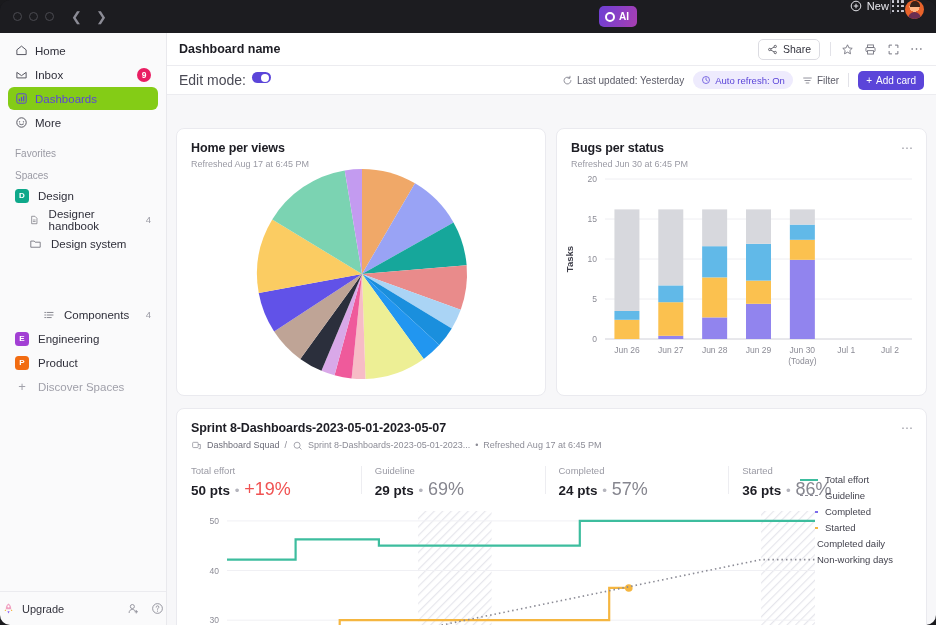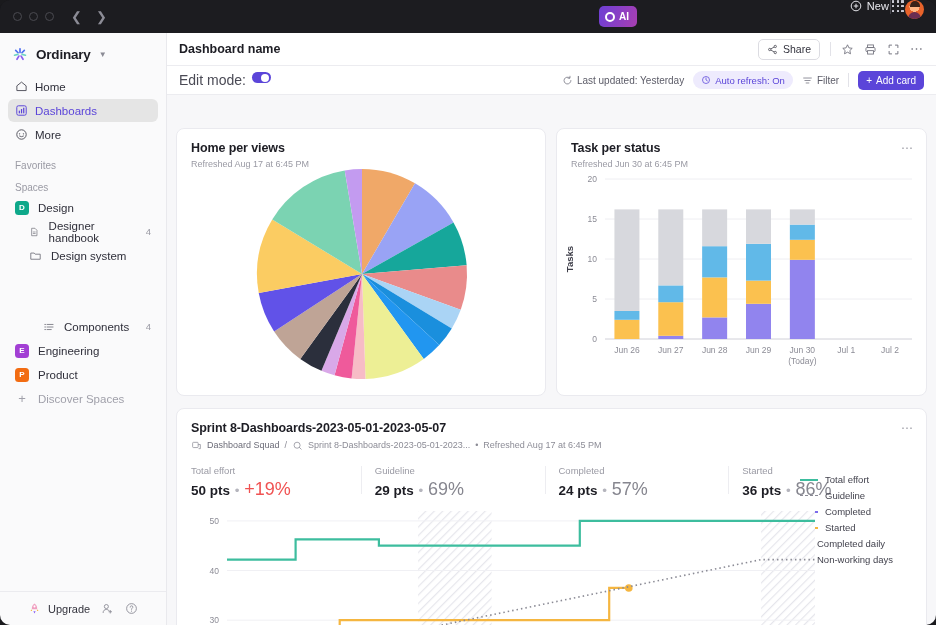--- a/index.html
+++ b/index.html
@@ -79,21 +79,21 @@
              padding: 0 12px; gap: 8px; margin-top: 6px; }
   .ws-logo { width: 16px; height: 16px; position: relative; flex: none; }
   .ws-name { font-size: 13.5px; font-weight: 700; color: #1d1d24; letter-spacing: -0.2px;}
   .ws-caret { color: #8b8b95; font-size: 8px; }
   .nav { margin-top: 6px; padding: 0 8px; }
   .nav-item {
     height: 23px; display: flex; align-items: center; gap: 7px;
     padding: 0 7px; border-radius: 6px; margin-bottom: 1px;
     font-size: 11.5px; color: #2f2f3a; cursor: default;
   }
-  .nav-item.active { background: #e5e5e5; color: #5b45d9; font-weight: 500;}
+  .nav-item.active { background: #84cc16; color: #5b45d9; font-weight: 500;}
   .nav-item .badge {
     margin-left: auto; background: #e91e63; color: #fff;
     font-size: 8.5px; font-weight: 700;
     min-width: 14px; height: 14px; border-radius: 7px;
     display: flex; align-items: center; justify-content: center;
   }
   .sec-label { font-size: 10px; color: #9a9aa4; padding: 0 15px;
                margin-top: 14px; margin-bottom: 3px; }
   .sec-label.sp { margin-top: 11px; }
   .space-item {
@@ -104,21 +104,21 @@
   .sq { width: 14px; height: 14px; border-radius: 3.5px; flex: none;
         color: #fff; font-size: 8px; font-weight: 700;
         display: flex; align-items: center; justify-content: center; }
   .space-item .cnt { margin-left: auto; font-size: 9.5px; color: #9a9aa4; }
   .ind1 { padding-left: 21px; }
   .ind2 { padding-left: 35px; margin-top: 48px; }
   .muted { color: #a0a0aa; }
   .side-foot {
     position: absolute; bottom: 0; left: 0; width: 166px; height: 34px;
     border-top: 1px solid #ebebef; display: flex; align-items: center;
-    padding: 0 28px; gap: 7px;
+    padding: 0 2px; gap: 7px;
   }
   .side-foot .lbl { font-size: 11px; color: #34343e; }
   .side-foot .icons { margin-left: auto; display: flex; gap: 11px; color: #8b8b95; }
 
   
   .main { position: absolute; left: 167px; top: 33px;
           width: 769px; height: 592px; background: #f7f7f9; }
   .main-head { height: 33px; background: #fff; display: flex;
                align-items: center; padding: 0 12px;
                border-bottom: 1px solid #ececf0; }
@@ -224,48 +224,34 @@
           <i></i>
           <i></i>
           <i></i>
           <i></i>
       </span>
       <span class="avatar"></span>
     </div>
   </div>
 
   <div class="sidebar">
-    <div class="ws-head">
-      <span class="ws-logo">
-        <svg width="16" height="16" viewBox="0 0 20 20">
-          <g stroke="#4f6ff0" stroke-width="2.1" stroke-linecap="round">
-            <line x1="10" y1="3.5" x2="10" y2="8"></line>
-            <line x1="4.6" y1="5.4" x2="7.6" y2="8.4"></line>
-            <line x1="15.4" y1="5.4" x2="12.4" y2="8.4"></line>
-          </g>
-          <g stroke="#6fd3c2" stroke-width="2.1" stroke-linecap="round">
-            <line x1="3.2" y1="11.5" x2="7.4" y2="10.4"></line>
-            <line x1="16.8" y1="11.5" x2="12.6" y2="10.4"></line>
-          </g>
-          <g stroke="#8a5cf0" stroke-width="2.1" stroke-linecap="round">
-            <line x1="6.2" y1="16.6" x2="8.6" y2="12.6"></line>
-            <line x1="13.8" y1="16.6" x2="11.4" y2="12.6"></line>
-          </g>
-        </svg>
-      </span>
-      <span class="ws-name">Ordinary</span>
-      <span class="ws-caret">▼</span>
-    </div>
 
     <div class="nav">
       <div class="nav-item">
         <svg width="13" height="13" viewBox="0 0 16 16">
           <path d="M2.3 7.2 L8 2.6 L13.7 7.2 L13.7 13 L2.3 13 Z" fill="none" stroke="#54545f" stroke-width="1.2" stroke-linejoin="round"></path>
         </svg>
         <span>Home</span>
+      </div>
+      <div class="nav-item">
+        <svg width="13" height="13" viewBox="0 0 16 16">
+          <path d="M2.3 5.4 L8 9.4 L13.7 5.4 L13.7 12.2 L2.3 12.2 Z" fill="none" stroke="#54545f" stroke-width="1.2" stroke-linejoin="round"></path>
+        </svg>
+        <span>Inbox</span>
+        <span class="badge">9</span>
       </div>
       <div class="nav-item active">
         <svg width="13" height="13" viewBox="0 0 16 16">
           <rect x="2.2" y="2.2" width="11.6" height="11.6" rx="2" fill="none" stroke="#5b45d9" stroke-width="1.2"></rect>
           <rect x="4.6" y="8.2" width="1.5" height="3.3" fill="#5b45d9"></rect>
           <rect x="7.3" y="6.2" width="1.5" height="5.3" fill="#5b45d9"></rect>
           <rect x="10" y="4.6" width="1.5" height="6.9" fill="#5b45d9"></rect>
         </svg>
         <span>Dashboards</span>
       </div>
@@ -453,21 +439,21 @@
             <path d="M 185 105 L 123.28 189.95 A 105 105 0 0 1 97.10 162.43 Z" fill="#bfa496"></path>
             <path d="M 185 105 L 97.10 162.43 A 105 105 0 0 1 81.73 123.99 Z" fill="#6152e8"></path>
             <path d="M 185 105 L 81.73 123.99 A 105 105 0 0 1 95.25 50.51 Z" fill="#fbcc62"></path>
             <path d="M 185 105 L 95.25 50.51 A 105 105 0 0 1 167.72 1.43 Z" fill="#7bd3b2"></path>
             <path d="M 185 105 L 167.72 1.43 A 105 105 0 0 1 185.00 0.00 Z" fill="#c39bf0"></path>
           </svg>
       </div>
 
       <div class="card" style="left:389px; top:33px; width:371px; height:268px;">
         <div class="card-head">
-          <div class="card-title">Task per status</div>
+          <div class="card-title">Bugs per status</div>
           <div class="card-sub">Refreshed Jun 30 at 6:45 PM</div>
           <span class="card-dots">⋯</span>
         </div>
         <svg id="bar-svg" width="371" height="215" viewBox="0 0 371 215">
             <line x1="48" y1="170" x2="355" y2="170" stroke="#eeeef2" stroke-width="1"></line>
             <text x="40" y="173" text-anchor="end" class="axis-lbl">0</text>
             <line x1="48" y1="130" x2="355" y2="130" stroke="#eeeef2" stroke-width="1"></line>
             <text x="40" y="133" text-anchor="end" class="axis-lbl">5</text>
             <line x1="48" y1="90" x2="355" y2="90" stroke="#eeeef2" stroke-width="1"></line>
             <text x="40" y="93" text-anchor="end" class="axis-lbl">10</text>

